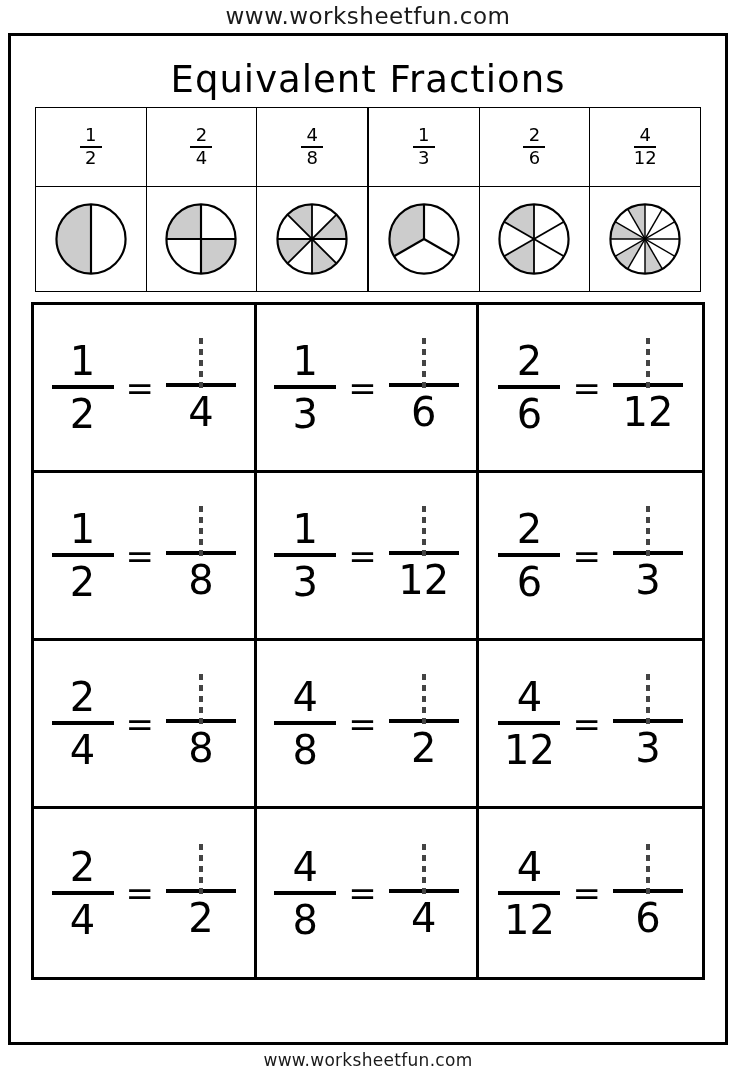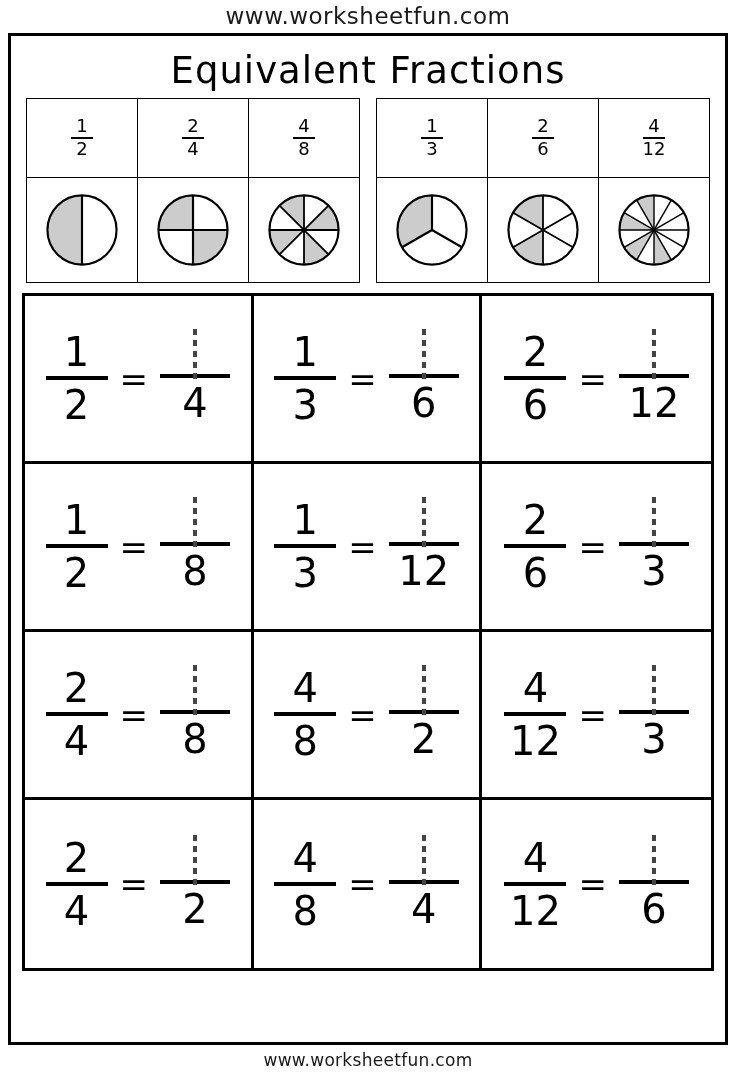--- a/index.html
+++ b/index.html
@@ -37,21 +37,21 @@
     letter-spacing: 0.3px;
     color: #1a1a1a;
     padding-top: 5px;
   }
   .sheet {
     position: relative;
     margin: 0 8px;
     border: 3px solid #000;
     box-sizing: border-box;
     height: 1012px;
-    padding: 3px;
+    padding: 12px;
   }
   .title {
     text-align: center;
     font-size: 37px;
     font-family: "DejaVu Sans", sans-serif;
     letter-spacing: 1px;
     padding: 10px 0 6px 0;
     font-weight: 400;
   }
 

